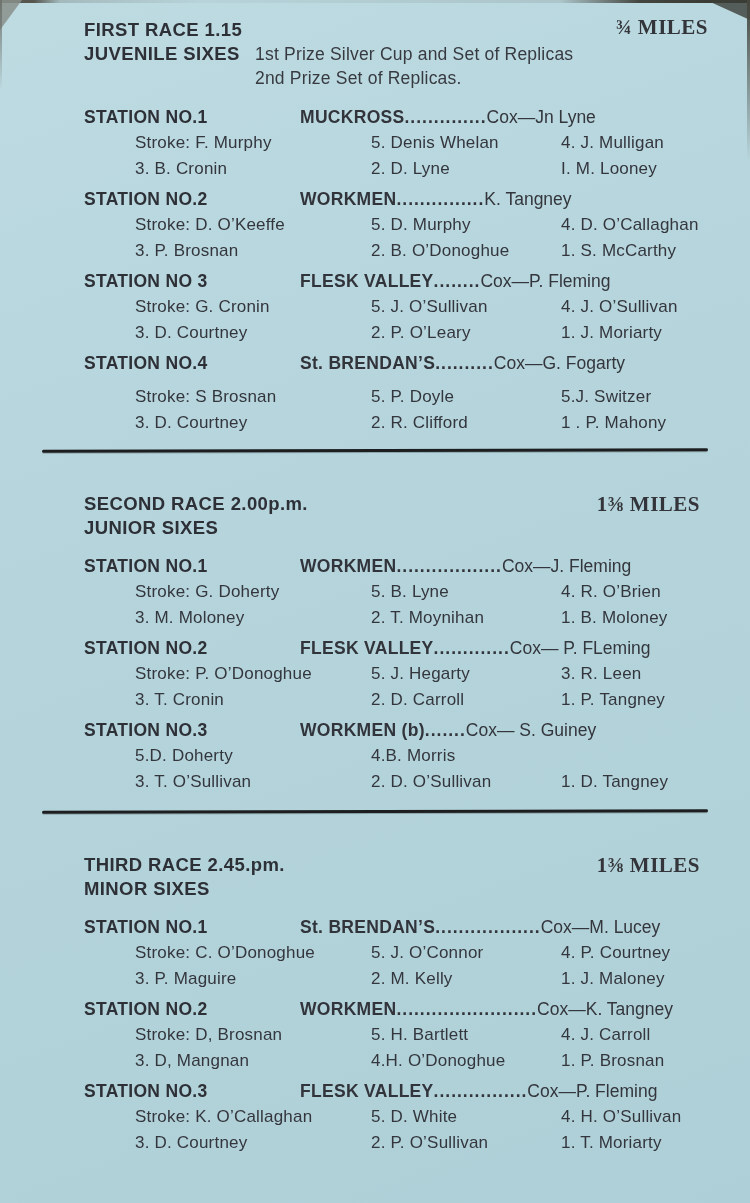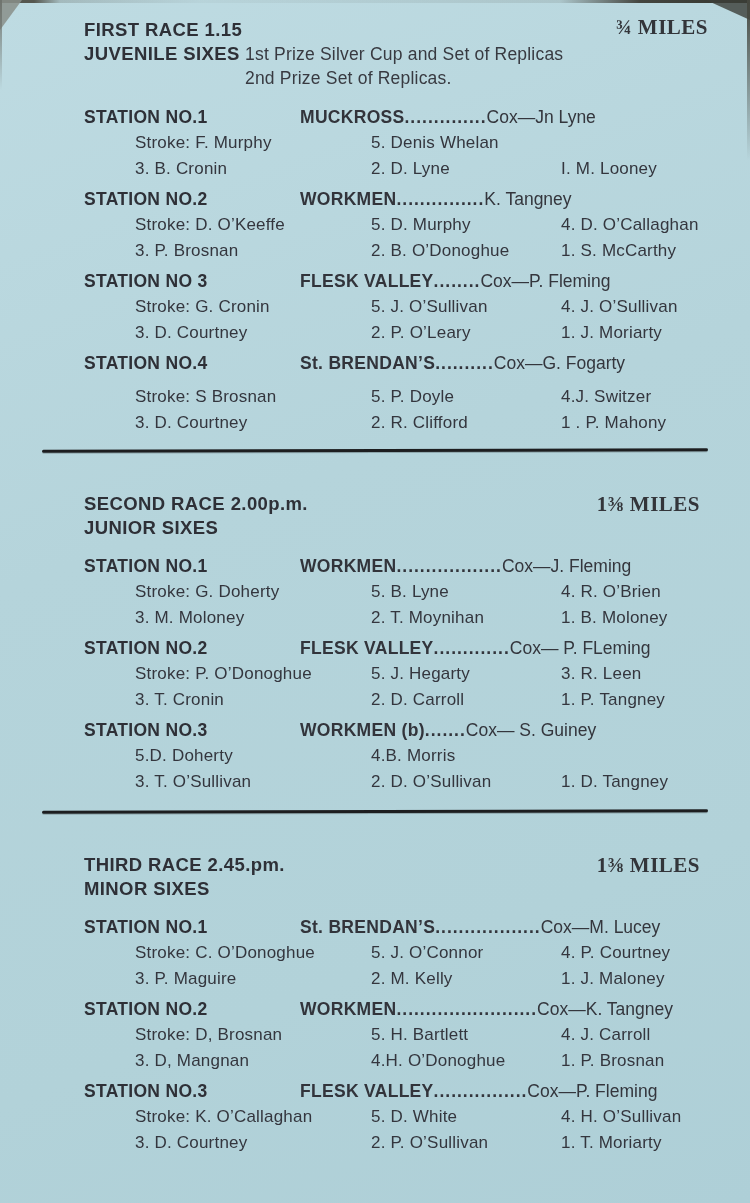--- a/index.html
+++ b/index.html
@@ -25,21 +25,21 @@
     background:linear-gradient(180deg,#45473f,rgba(69,71,63,0));}
   .edge-left{position:absolute;top:0;left:0;width:2px;height:90px;
     background:linear-gradient(180deg,#6f746e,rgba(111,116,110,0));}
 
   .content{position:absolute;inset:0;padding-top:18px;}
 
   .race-head{position:relative;margin:0 40px 14px 84px;}
   .race-head.first{min-height:72px;}
   .race-head.later{min-height:47px;}
   .rt{font-size:18.5px;font-weight:700;line-height:23.5px;letter-spacing:.4px;color:#2e3037;}
-  .prizes{position:absolute;left:161px;top:23.5px;font-size:17.5px;line-height:24px;
+  .prizes{position:absolute;left:171px;top:23.5px;font-size:17.5px;line-height:24px;
     color:#383a41;letter-spacing:.2px;white-space:nowrap;}
   .miles{position:absolute;top:-3px;font-family:"Liberation Serif", serif;
     font-weight:700;font-size:21px;letter-spacing:.5px;color:#33353a;white-space:nowrap;}
   .miles.m1{right:2px;}
   .miles.m2{right:10px;top:0;}
 
   .station{margin:0 30px 5px 84px;}
   .st-head{display:flex;align-items:flex-end;line-height:26px;}
   .st-label{width:216px;flex:none;font-weight:700;font-size:17.5px;letter-spacing:.3px;color:#2e3037;}
   .st-team{font-size:17.5px;white-space:nowrap;}
@@ -74,20 +74,21 @@
       </div>
 
       <div class="station">
         <div class="st-head">
           <span class="st-label">STATION  NO.1</span>
           <span class="st-team"><span class="tm">MUCKROSS</span><span class="dots">..............</span><span class="cox">Cox—Jn Lyne</span></span>
         </div>
         <div class="crew">
           <span>Stroke: F. Murphy</span>
             <span>5. Denis Whelan</span>
+            <span>4. J. Mulligan</span>
         </div>
         <div class="crew">
           <span>3. B.  Cronin</span>
             <span>2. D. Lyne</span>
             <span>I. M. Looney</span>
         </div>
       </div>
 
       <div class="station">
         <div class="st-head">
@@ -125,21 +126,21 @@
 
       <div class="station">
         <div class="st-head">
           <span class="st-label">STATION NO.4</span>
           <span class="st-team"><span class="tm">St. BRENDAN’S</span><span class="dots">..........</span><span class="cox">Cox—G. Fogarty</span></span>
         </div>
         <div class="gap8"></div>
         <div class="crew">
           <span>Stroke: S Brosnan</span>
             <span>5. P.  Doyle</span>
-            <span>4.J. Switzer</span>
+            <span>5.J. Switzer</span>
         </div>
         <div class="crew">
           <span>3. D. Courtney</span>
             <span>2. R. Clifford</span>
             <span>1 . P. Mahony</span>
         </div>
       </div>
     </div>
 
     <div class="rule d1"></div>

